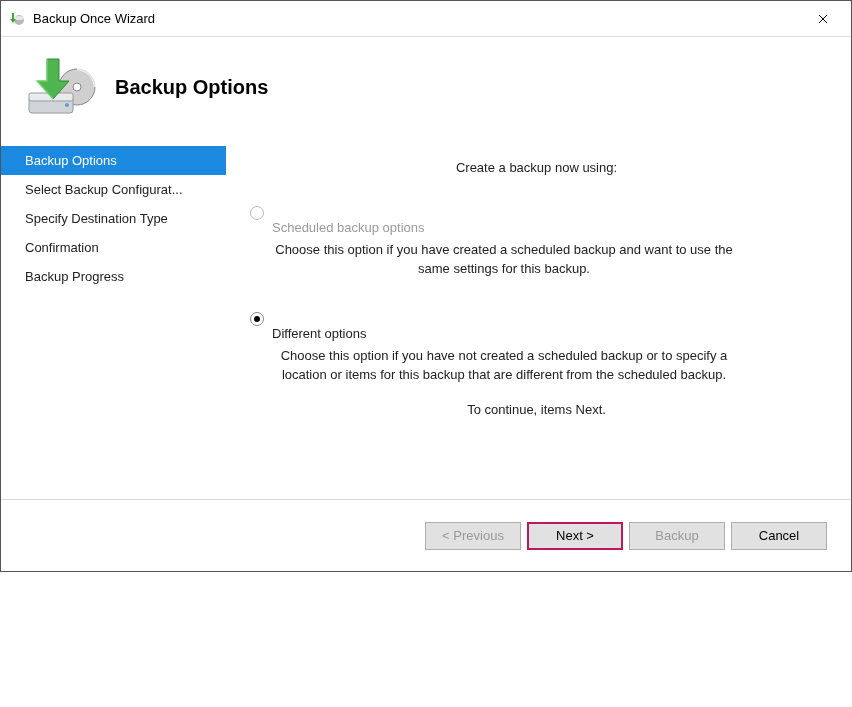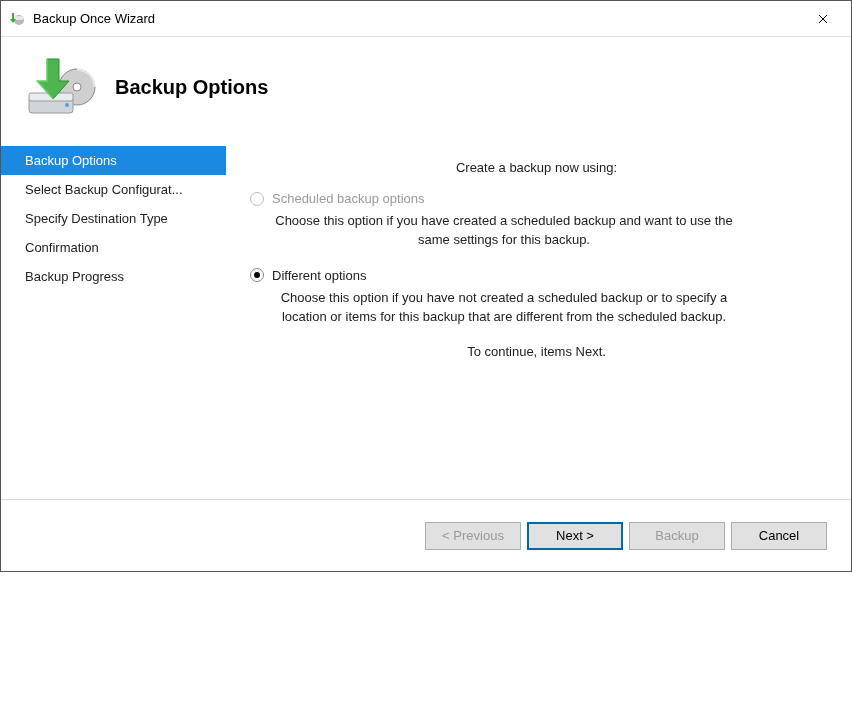--- a/index.html
+++ b/index.html
@@ -101,21 +101,21 @@
       align-items: center;
       justify-content: center;
     }
     .radio.disabled { border-color: #bbb; }
     .radio.checked::after {
       content: "";
       width: 6px; height: 6px;
       background: #000;
       border-radius: 50%;
     }
-    .radio-label { font-size: 13px; }
+    .radio-label { font-size: 13px; margin-top: 29px; }
     .radio-label.disabled { color: #9a9a9a; }
     .radio-desc {
       margin: 0 0 18px 24px;
       line-height: 1.45;
       max-width: 460px;
     }
     .continue { margin-top: 6px; }
 
     .footer {
       height: 72px;
@@ -136,21 +136,21 @@
       display: inline-flex;
       align-items: center;
       justify-content: center;
       color: #000;
     }
     .btn.disabled {
       color: #9a9a9a;
       cursor: default;
     }
     .btn.primary {
-      border: 2px solid #0369a1;
+      border: 2px solid #be185d;
       background: #e1e1e1;
       color: #000;
     }
   </style>
 </head>
 <body>
 
 <div class="window">
 
   <div class="titlebar">

